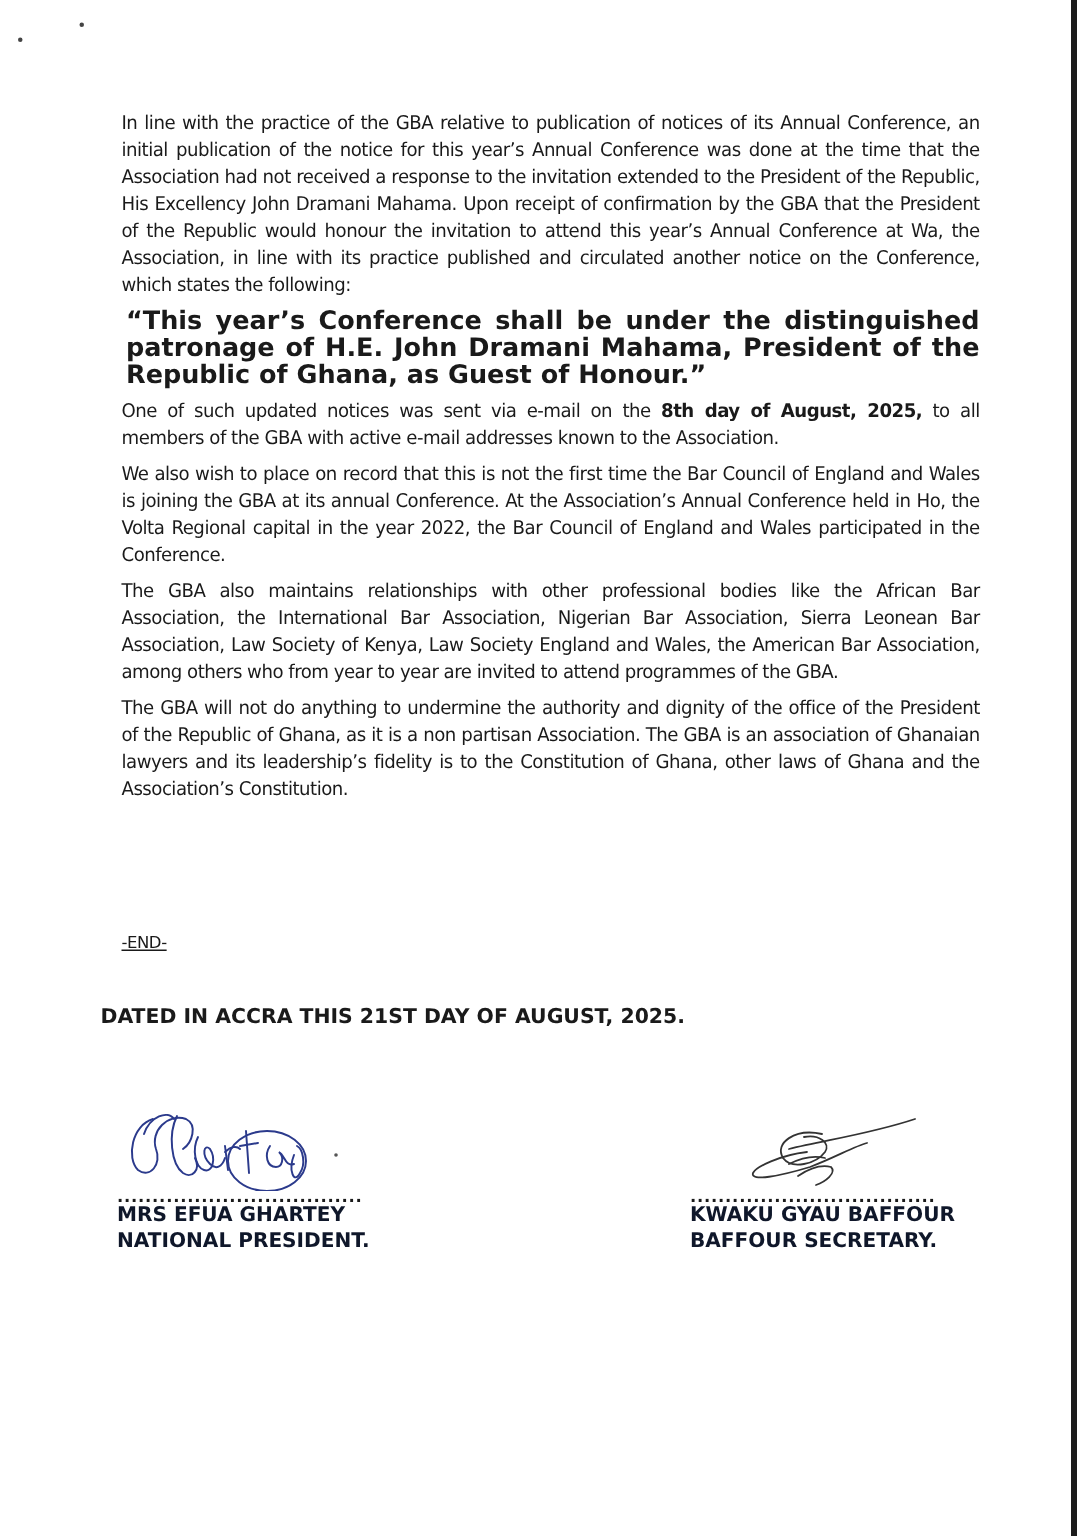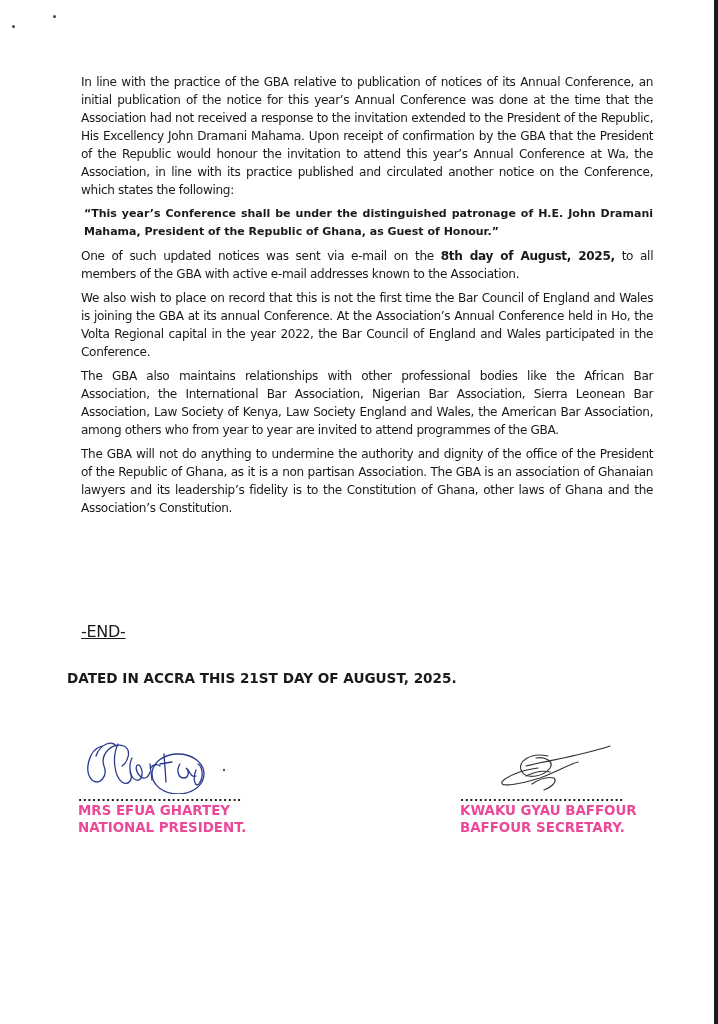--- a/index.html
+++ b/index.html
@@ -42,35 +42,35 @@
       line-height: 18px;
       text-align: justify;
       letter-spacing: -0.35px;
       word-spacing: 0px;
       transform: scaleX(0.96);
       transform-origin: left top;
       width: 596px;
     }
     p.quote {
       margin: 0 0 6px 0;
-      font-size: 11px;
+      font-size: 17px;
       line-height: 18px;
       font-weight: bold;
       text-align: justify;
       letter-spacing: 0px;
       width: 572px;
       padding-left: 3px;
       box-sizing: border-box;
     }
     b { font-weight: bold; }
     .end-mark {
       position: absolute;
       left: 81px;
       top: 622px;
-      font-size: 16px;
+      font-size: 11px;
       letter-spacing: -0.3px;
       text-decoration: underline;
     }
     .dated {
       position: absolute;
       left: 67px;
       top: 670px;
       font-size: 13.6px;
       font-weight: bold;
       letter-spacing: 0px;
@@ -88,21 +88,21 @@
       line-height: 8px;
       height: 8px;
       overflow: hidden;
       color: #1a1a1a;
     }
     .signatory-name, .signatory-title {
       font-size: 13.4px;
       font-weight: bold;
       line-height: 17px;
       white-space: nowrap;
-      color: #ec4899;
+      color: #0f172a;
     }
   </style>
 </head>
 <body>
 
 <div class="right-edge"></div>
 <div class="speck" style="left:12px;top:25px;"></div>
 <div class="speck" style="left:53px;top:15px;"></div>
 
 <div class="content">

